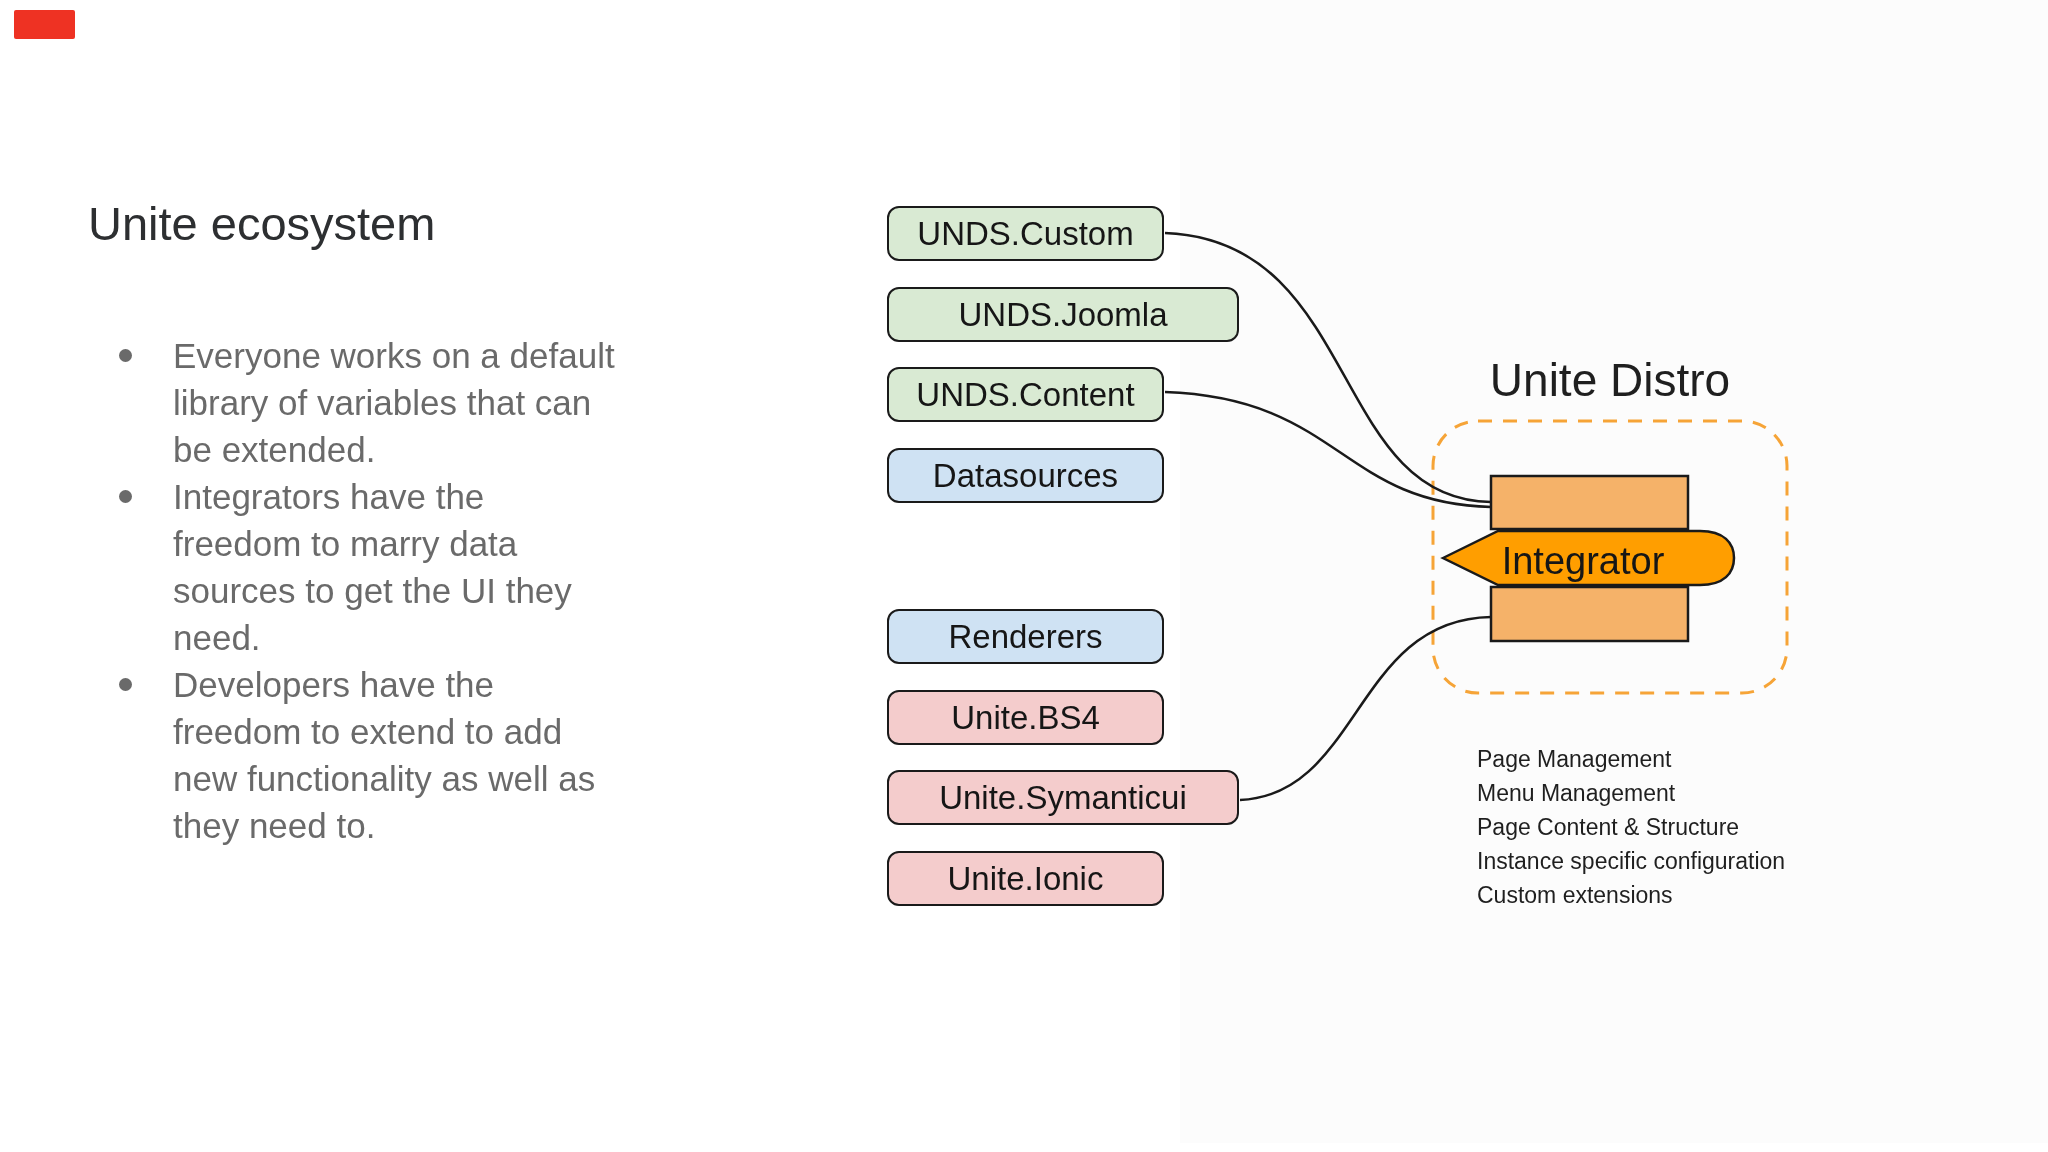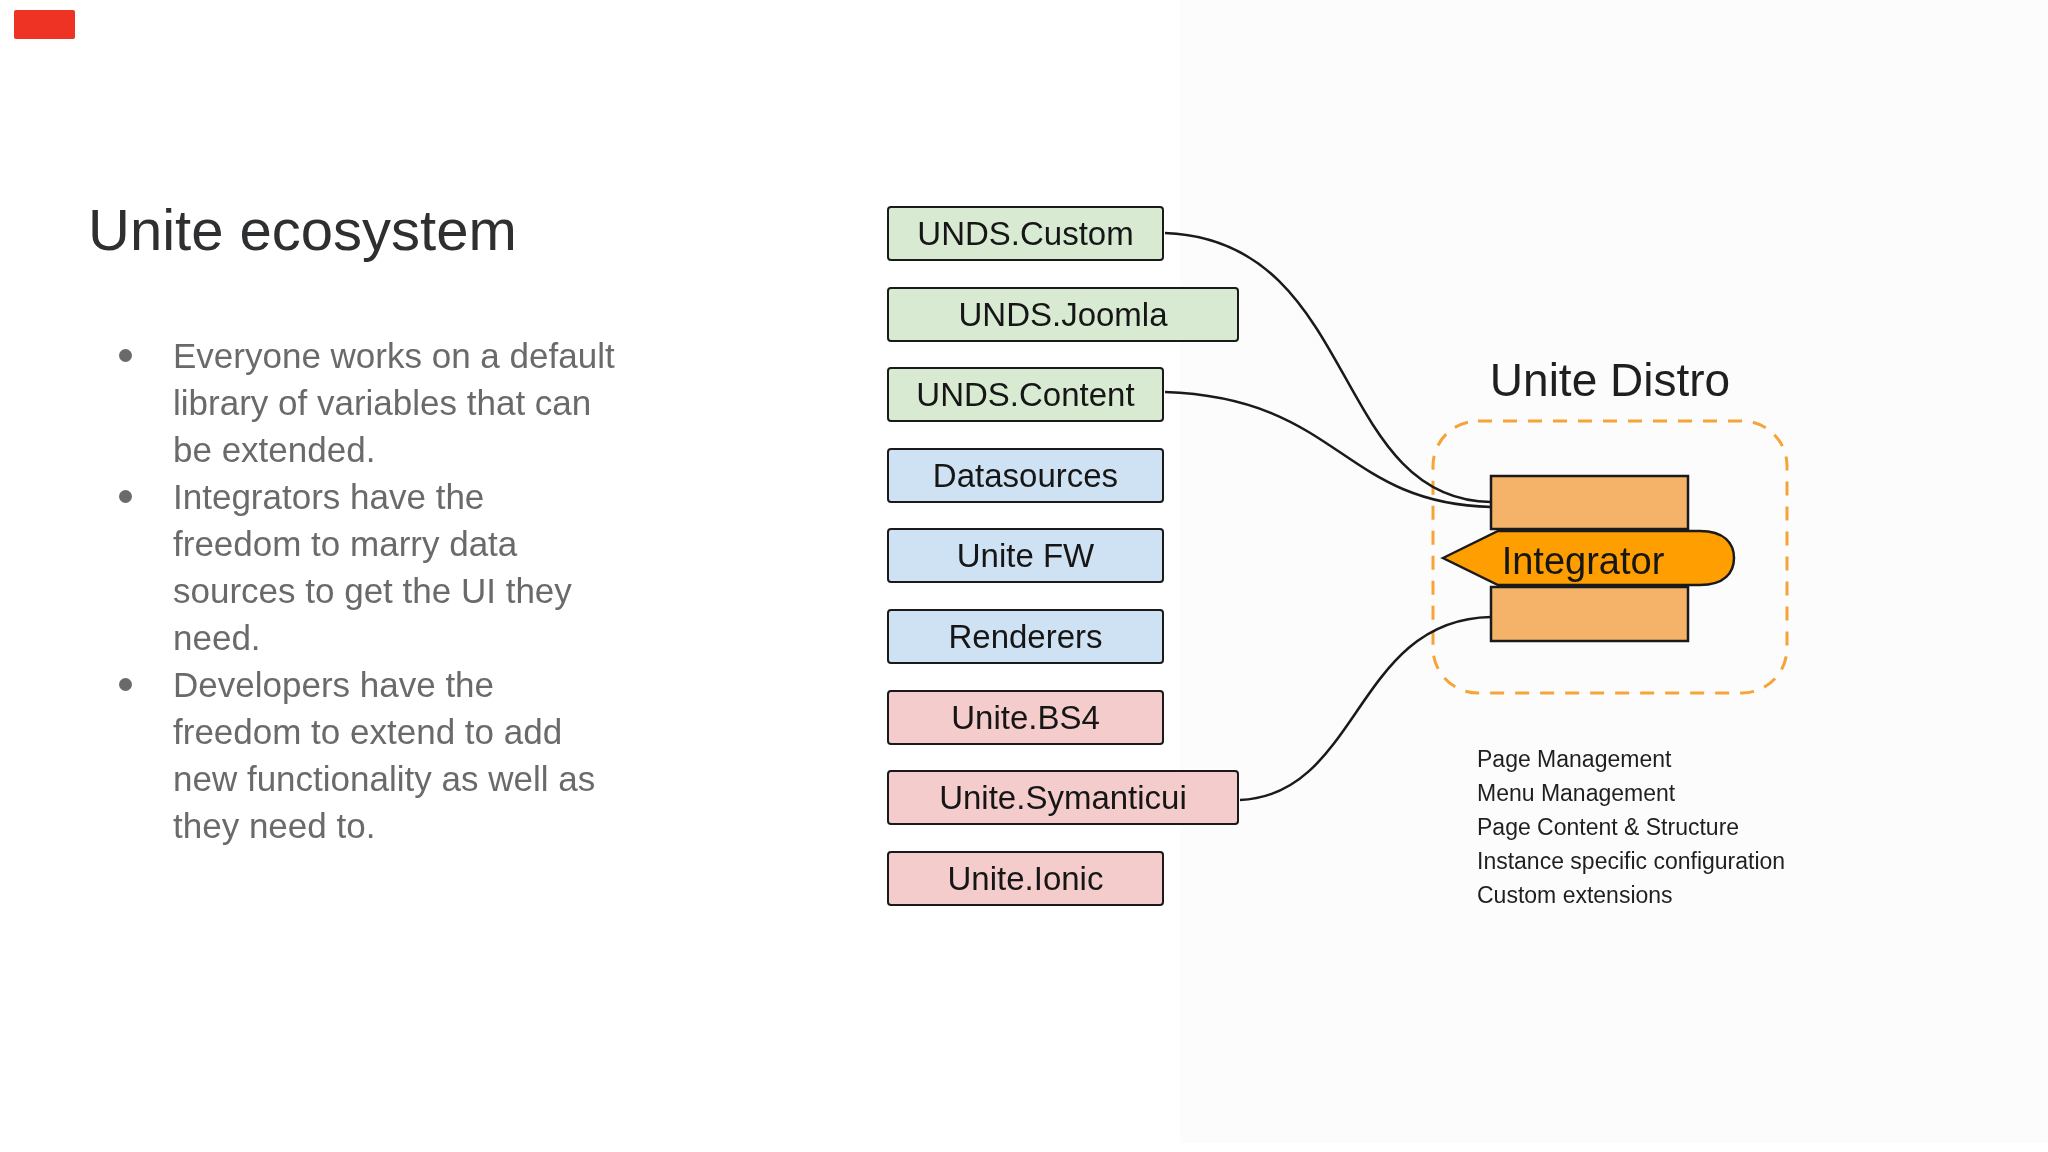--- a/index.html
+++ b/index.html
@@ -5,35 +5,35 @@
   html,body{margin:0;padding:0;background:#fff;}
   .slide{
     position:relative;width:2048px;height:1152px;overflow:hidden;
     background:var(--slide-bg,#fff);
     font-family:"Liberation Sans", sans-serif;
   }
   .bg-tint{position:absolute;left:1180px;top:0;width:868px;height:1143px;background:var(--tint,#fcfcfc);}
   .red-badge{position:absolute;left:14px;top:10px;width:61px;height:29px;border-radius:2px;background:var(--red-badge,#ee3223);}
   .title{
     position:absolute;left:88px;top:198px;margin:0;font-weight:400;
-    font-size:58px;line-height:1.1;color:var(--title-text,#2d2f31);letter-spacing:0;
+    font-size:47px;line-height:1.1;color:var(--title-text,#2d2f31);letter-spacing:0;
   }
   .bullets{
     position:absolute;left:100px;top:332px;width:520px;margin:0;padding:0;list-style:none;
     font-size:35px;line-height:47px;color:var(--bullet-text,#6a6a6a);
   }
   .bullet{position:relative;padding-left:73px;}
   .bullet::before{
     content:"";position:absolute;left:19px;top:17px;width:13px;height:13px;border-radius:50%;
     background:var(--bullet-text,#6a6a6a);
   }
   .stack{position:absolute;left:887px;top:0;width:360px;height:1152px;}
   .box{
     position:absolute;left:0;width:277px;height:55px;box-sizing:border-box;
-    border:2px solid var(--box-border,#1a1a1a);border-radius:4px;
+    border:2px solid var(--box-border,#1a1a1a);border-radius:12px;
     display:flex;align-items:center;justify-content:center;
     font-size:33px;color:var(--box-text,#161616);
   }
   .box.wide{width:352px;}
   .box.green{background:var(--green,#d9ead3);}
   .box.blue{background:var(--blue,#cfe2f3);}
   .box.pink{background:var(--pink,#f4cccc);}
   .diagram-svg{position:absolute;left:0;top:0;width:2048px;height:1152px;pointer-events:none;}
   .connector{fill:none;stroke:var(--connector,#1a1a1a);stroke-width:2.5;}
   .dashed-frame{fill:none;stroke:var(--dash-orange,#f6a437);stroke-width:3;stroke-dasharray:14 11;}
@@ -68,21 +68,20 @@
       <li class="bullet">Everyone works on a default library of variables that can be extended.</li>
       <li class="bullet">Integrators have the freedom to marry data sources to get the UI they need.</li>
       <li class="bullet">Developers have the freedom to extend to add new functionality as well as they need to.</li>
     </ul>
 
   <div class="stack" id="stack">
       <div class="box green" style="top: 206px;">UNDS.Custom</div>
       <div class="box green wide" style="top: 287px;">UNDS.Joomla</div>
       <div class="box green" style="top: 367px;">UNDS.Content</div>
       <div class="box blue" style="top: 448px;">Datasources</div>
-      <div class="box blue" style="top: 528px;">Unite FW</div>
       <div class="box blue" style="top: 609px;">Renderers</div>
       <div class="box pink" style="top: 690px;">Unite.BS4</div>
       <div class="box pink wide" style="top: 770px;">Unite.Symanticui</div>
       <div class="box pink" style="top: 851px;">Unite.Ionic</div>
     </div>
 
   <svg class="diagram-svg" viewBox="0 0 2048 1152">
     <rect class="dashed-frame" x="1433" y="421" width="354" height="272" rx="45"></rect>
     <path class="connector" d="M1165 233 C1360 240 1330 500 1491 502"></path>
     <path class="connector" d="M1165 392 C1340 398 1340 503 1491 507"></path>

